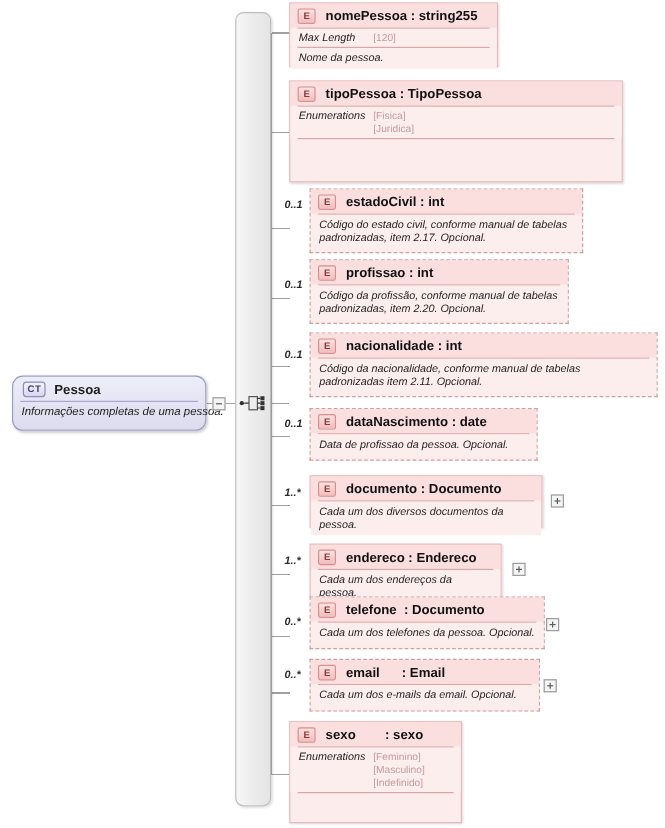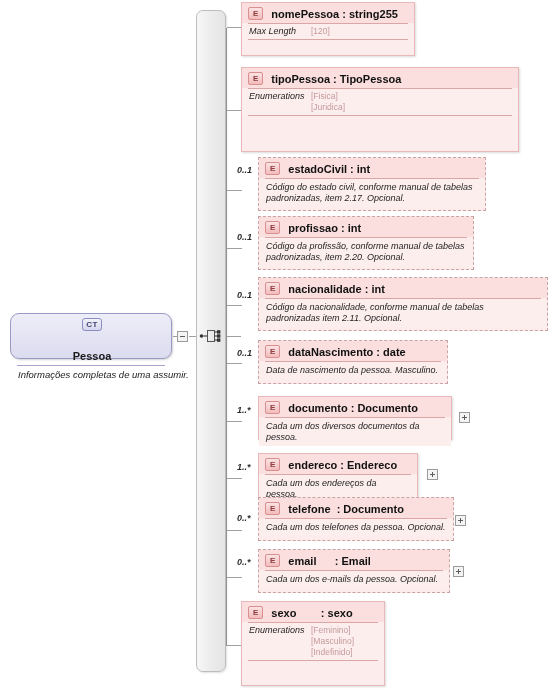--- a/index.html
+++ b/index.html
@@ -19,23 +19,22 @@
   .ct-box{
     position:absolute;
     left:10px;top:313px;width:162px;height:46px;
     border:1px solid #9a9ac4;
     border-radius:9px;
     background:linear-gradient(to bottom,#eeeef9 0%,#e3e3f3 55%,#dcdcef 100%);
     box-shadow:1px 1px 2px rgba(0,0,0,.18);
     box-sizing:border-box;
   }
   .ct-head{
-    display:flex;align-items:center;gap:19px;
+    display:flex;align-items:center;gap:7px;
     padding:4px 6px 3px 8px;
-    flex-direction:column;
   }
   .ct-badge{
     display:inline-block;
     border:1px solid #8d8dc0;
     border-radius:3px;
     background:linear-gradient(to bottom,#f2f2fb,#d7d7ee);
     font-size:8px;font-weight:bold;color:#43436e;
     letter-spacing:.3px;
     padding:1px 3px 1px 3px;line-height:9px;
   }
@@ -151,21 +150,21 @@
       <path d="M226.5 645.5 H241.5"></path>
     </g>
   </svg>
 
   <div class="ct-box">
     <div class="ct-head">
       <span class="ct-badge">CT</span>
       <span class="ct-name">Pessoa</span>
     </div>
     <div class="ct-rule"></div>
-    <div class="ct-doc">Informações completas de uma assumir.</div>
+    <div class="ct-doc">Informações completas de uma pessoa.</div>
   </div>
 
   <div class="toggle-box" style="left:177px;top:331px;"></div>
 
   <div class="seq-col"></div>
   <svg class="seq-icon" viewBox="0 0 24 16">
     <circle cx="2.5" cy="8" r="1.8" fill="#333"></circle>
     <path d="M4.5 8 H8.5" stroke="#333" stroke-width="1.1" fill="none"></path>
     <rect x="8.5" y="2.5" width="7" height="11" fill="none" stroke="#555" stroke-width="1"></rect>
     <path d="M15.5 4 H18" stroke="#333" stroke-width="1" fill="none"></path>
@@ -180,20 +179,21 @@
     <div class="el-head">
       <span class="e-badge">E</span>
       <span class="el-title">nomePessoa : string255</span>
     </div>
     <div class="el-rule"></div>
     <div class="facet">
       <span class="facet-label">Max Length</span>
       <span class="facet-vals">[120]</span>
     </div>
     <div class="el-rule"></div>
+    <div class="el-doc">Nome da pessoa.</div>
   </div>
 
   <div class="el solid" style="left:241px;top:67px;width:278px;height:85px;">
     <div class="el-head">
       <span class="e-badge">E</span>
       <span class="el-title">tipoPessoa : TipoPessoa</span>
     </div>
     <div class="el-rule"></div>
     <div class="facet">
       <span class="facet-label">Enumerations</span>
@@ -233,21 +233,21 @@
     <div class="el-doc">Código da nacionalidade, conforme manual de tabelas padronizadas item 2.11. Opcional.</div>
   </div>
 
   <span class="card" style="left:237px;top:348px;">0..1</span>
   <div class="el dashed" style="left:258px;top:340px;width:190px;height:44px;">
     <div class="el-head">
       <span class="e-badge">E</span>
       <span class="el-title">dataNascimento : date</span>
     </div>
     <div class="el-rule"></div>
-    <div class="el-doc">Data de nascimento da pessoa. Masculino.</div>
+    <div class="el-doc">Data de profissao da pessoa. Opcional.</div>
   </div>
 
   <span class="card" style="left:237px;top:405px;">1..*</span>
   <div class="el solid" style="left:258px;top:396px;width:194px;height:44px;">
     <div class="el-head">
       <span class="e-badge">E</span>
       <span class="el-title">documento : Documento</span>
     </div>
     <div class="el-rule"></div>
     <div class="el-doc">Cada um dos diversos documentos da pessoa.</div>
@@ -276,21 +276,21 @@
   </div>
   <div class="toggle-box plus" style="left:455px;top:515px;"></div>
 
   <span class="card" style="left:237px;top:557px;">0..*</span>
   <div class="el dashed" style="left:258px;top:549px;width:192px;height:44px;">
     <div class="el-head">
       <span class="e-badge">E</span>
       <span class="el-title">email      : Email</span>
     </div>
     <div class="el-rule"></div>
-    <div class="el-doc">Cada um dos e-mails da pessoa. Opcional.</div>
+    <div class="el-doc">Cada um dos e-mails da email. Opcional.</div>
   </div>
   <div class="toggle-box plus" style="left:453px;top:566px;"></div>
 
   <div class="el solid" style="left:241px;top:601px;width:144px;height:85px;">
     <div class="el-head">
       <span class="e-badge">E</span>
       <span class="el-title">sexo        : sexo</span>
     </div>
     <div class="el-rule"></div>
     <div class="facet">

